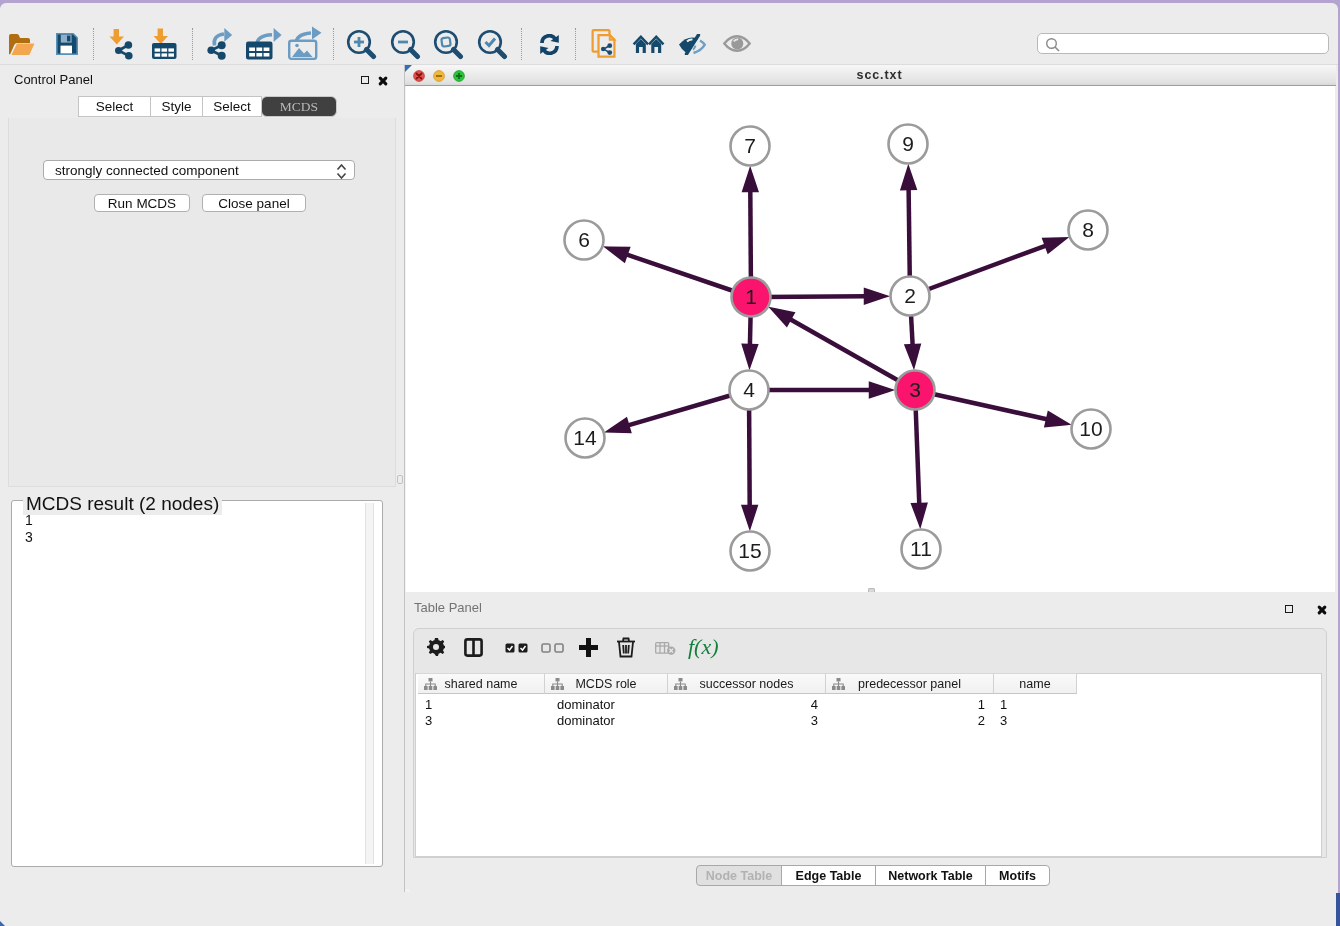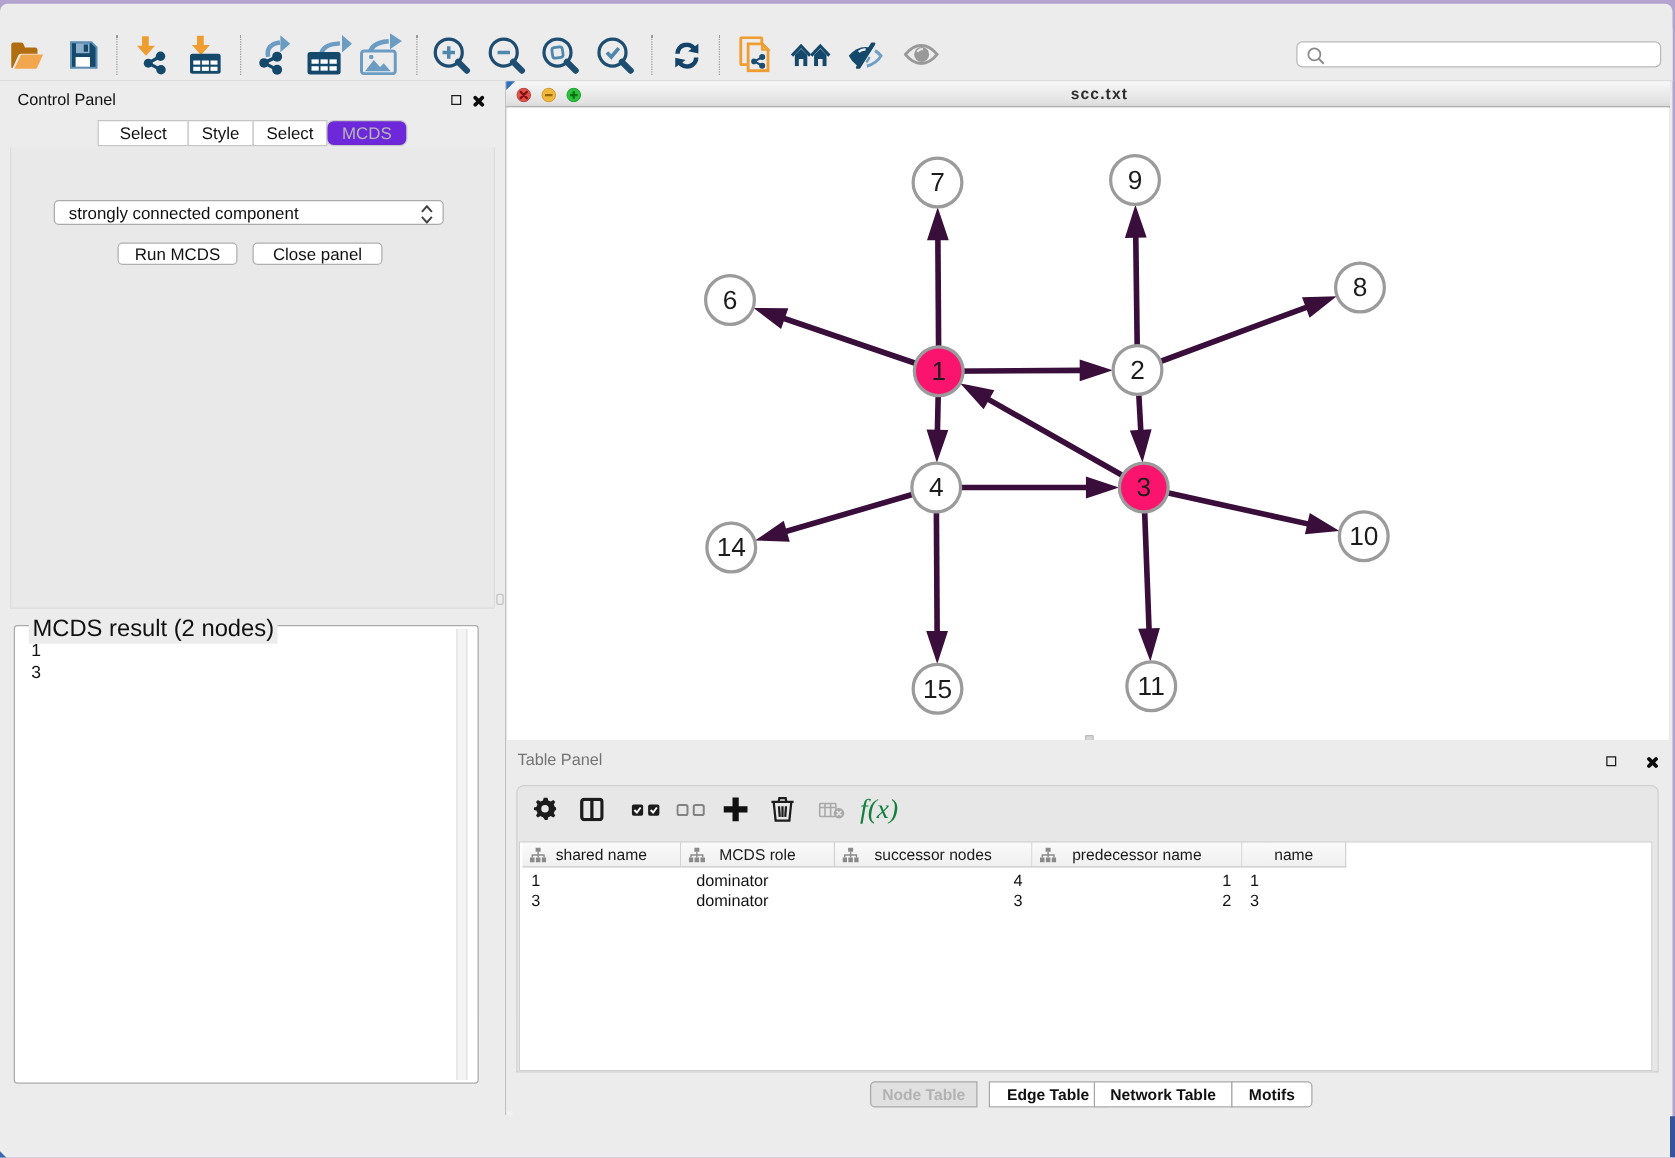--- a/index.html
+++ b/index.html
@@ -186,21 +186,21 @@
     <svg style="position:absolute;left:378px;top:11px" width="10" height="10" viewBox="0 0 10 10">
         <g stroke="#0d0d0d" stroke-width="3.1" stroke-linecap="round">
           <line x1="2.2" y1="2.2" x2="7.8" y2="7.8"></line>
           <line x1="7.8" y1="2.2" x2="2.2" y2="7.8"></line>
         </g>
       </svg>
     <div class="tabs">
       <div class="tab" style="left:0;width:73px">Select</div>
       <div class="tab" style="left:72px;width:53px">Style</div>
       <div class="tab" style="left:124px;width:60px">Select</div>
-      <div class="tab" style="left:183px;width:65px;background:#6d28d9;color:#b7b7b7;border-color:#c9c9c9;border-radius:6px;">MCDS</div>
+      <div class="tab" style="left:183px;width:76px;background:#404040;color:#b7b7b7;border-color:#c9c9c9;border-radius:6px;font-family:Liberation Serif, serif;">MCDS</div>
     </div>
     <div id="tabcontent">
       <div style="position:absolute;left:34px;top:42px;width:312px;height:20px;background:#fff;border:1px solid #ababab;border-radius:4px;">
         <div style="position:absolute;left:11px;top:2px;font-size:13.5px;color:#111;">strongly connected component</div>
         <svg style="position:absolute;right:7px;top:3px" width="11" height="15" viewBox="0 0 11 15">
           <path d="M1.5 5.5 L5.5 1 L9.5 5.5" fill="none" stroke="#444" stroke-width="1.6"></path>
           <path d="M1.5 9.5 L5.5 14 L9.5 9.5" fill="none" stroke="#444" stroke-width="1.6"></path>
         </svg>
       </div>
       <div class="btn" style="position:absolute;left:85px;top:76px;width:96px;height:18px;">Run MCDS</div>
@@ -373,35 +373,35 @@
     <div class="th" style="left:421px;width:168px;"><svg class="oc" width="13" height="12" viewBox="0 0 13 12">
           <g fill="#8a8a8a">
             <rect x="4.5" y="0" width="4" height="3.4"></rect>
             <rect x="0" y="8" width="3.6" height="4"></rect>
             <rect x="4.7" y="8" width="3.6" height="4"></rect>
             <rect x="9.4" y="8" width="3.6" height="4"></rect>
           </g>
           <g stroke="#8a8a8a" stroke-width="1.1" fill="none">
             <path d="M6.5 3.4 L6.5 6 M1.8 8 L1.8 6 L11.2 6 L11.2 8 M6.5 6 L6.5 8"></path>
           </g>
-        </svg><span>predecessor name</span></div>
+        </svg><span>predecessor panel</span></div>
     <div class="th" style="left:589px;width:83px;"><span>name</span></div>
     <div class="tr" style="top:105px;">
         <span style="left:20px;">1</span>
         <span style="left:152px;">dominator</span>
         <span style="left:263px;width:150px;text-align:right;">4</span>
         <span style="left:421px;width:159px;text-align:right;">1</span>
         <span style="left:595px;">1</span>
       </div>
     <div class="tr" style="top:121px;">
         <span style="left:20px;">3</span>
         <span style="left:152px;">dominator</span>
         <span style="left:263px;width:150px;text-align:right;">3</span>
         <span style="left:421px;width:159px;text-align:right;">2</span>
         <span style="left:595px;">3</span>
       </div>
     <div class="btab" style="left:292px;width:86px;background:#e0e0e0;color:#b2b2b2;border-radius:4px 0 0 4px;">Node Table</div>
-    <div class="btab" style="left:387px;width:95px;">Edge Table</div>
+    <div class="btab" style="left:377px;width:95px;">Edge Table</div>
     <div class="btab" style="left:471px;width:111px;">Network Table</div>
     <div class="btab" style="left:581px;width:65px;border-radius:0 4px 4px 0;">Motifs</div>
   </div>
   <div style="position:absolute;left:0;top:918px;width:0;height:0;border-bottom:6px solid #3a68b0;border-right:6px solid transparent;"></div>
 </div>
 <div style="position:absolute;right:0;top:893px;width:4px;height:33px;background:#35549c;"></div>
 </body></html>

